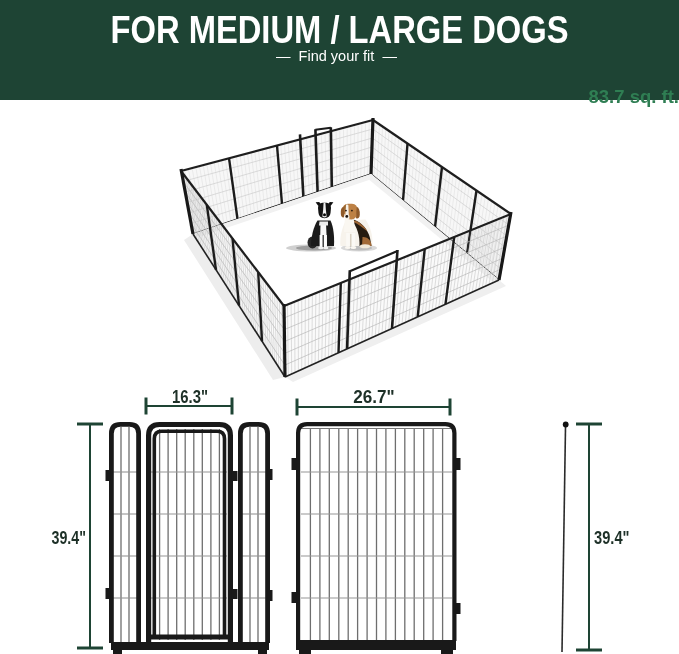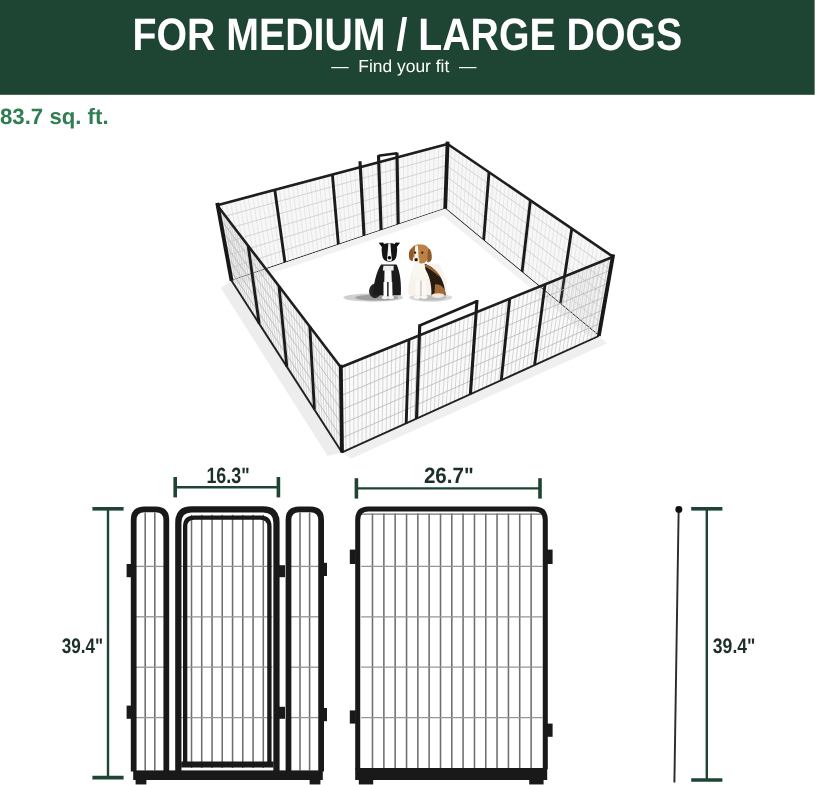--- a/index.html
+++ b/index.html
@@ -1,21 +1,21 @@
 <!DOCTYPE html>
 <html><head>
 <meta charset="utf-8">
 <style>
 * { margin:0; padding:0; box-sizing:border-box; }
 html,body { width:679px; height:654px; background:#ffffff; font-family:"Liberation Sans", sans-serif; overflow:hidden; }
 .page { position:relative; width:679px; height:654px; }
-.banner { position:absolute; left:0; top:0; width:679px; height:79px; background:#1e4434; text-align:center; }
+.banner { position:absolute; left:0; top:0; width:679px; height:100px; background:#1e4434; text-align:center; }
 .banner h1 { position:absolute; top:8.5px; left:0; width:679px; color:#ffffff; font-size:38px; font-weight:bold; white-space:nowrap; transform:scaleX(0.861); transform-origin:50% 50%; }
 .banner .sub { position:absolute; top:48px; left:-3px; width:679px; color:#ffffff; font-size:14.5px; }
-.area { position:absolute; left:0; top:86px; width:679px; text-align:left; color:#2f7e53; font-size:18.5px; font-weight:bold; }
+.area { position:absolute; left:0; top:86px; width:679px; text-align:right; color:#2f7e53; font-size:18.5px; font-weight:bold; }
 svg.art { position:absolute; left:0; top:0; }
 </style>
 </head>
 <body>
 <div class="page">
 
 <div class="banner">
 
 <h1>FOR MEDIUM / LARGE DOGS</h1>
 

